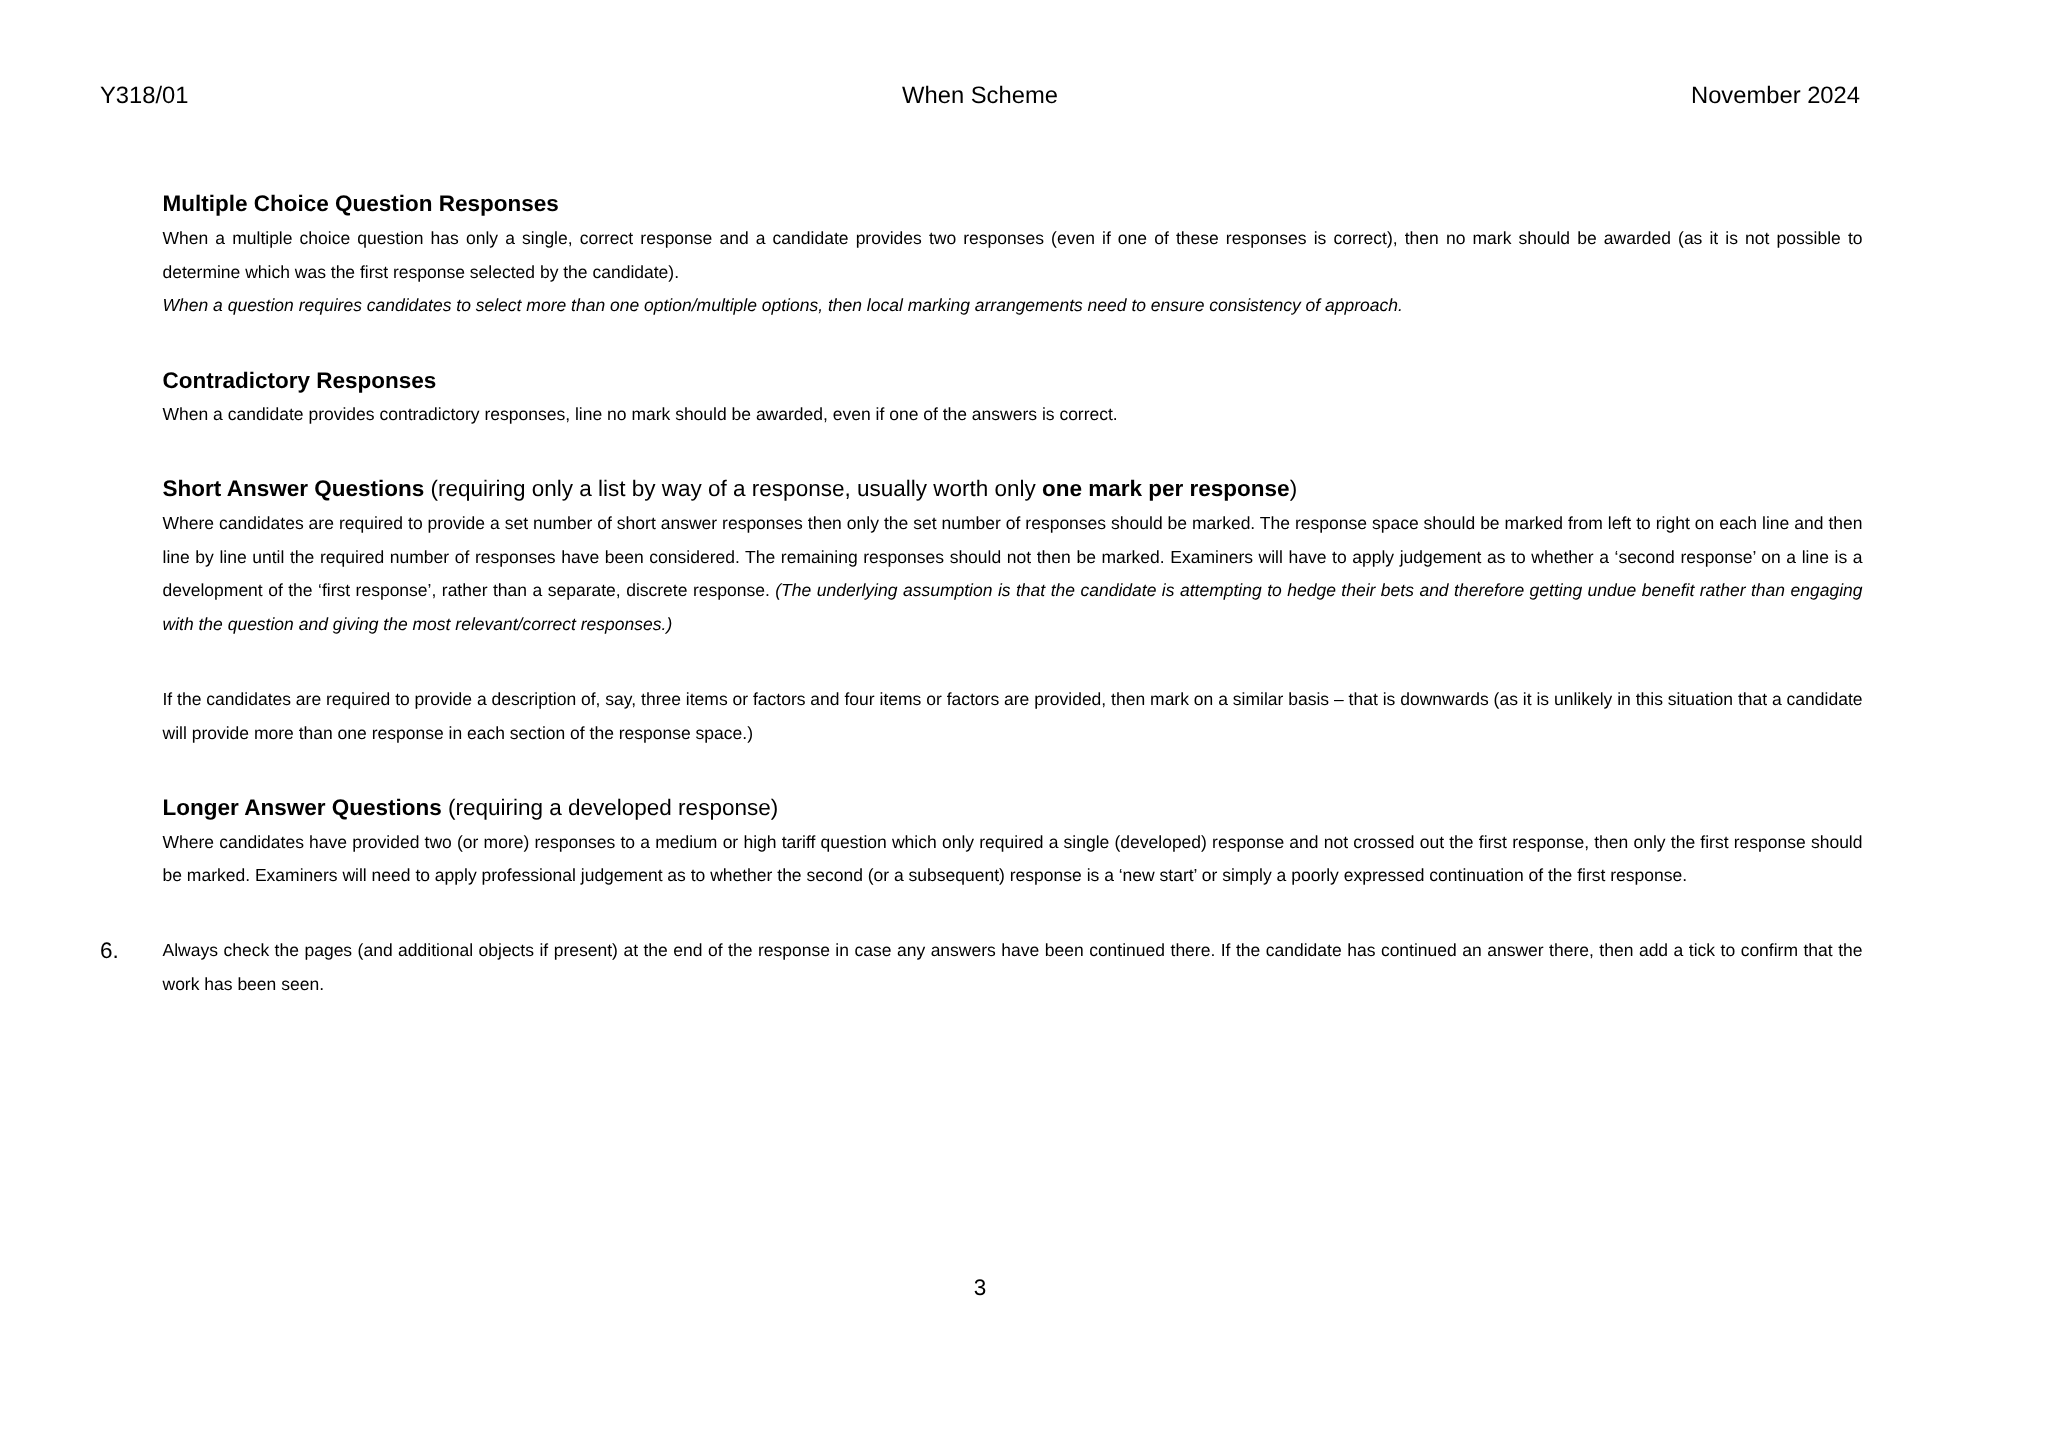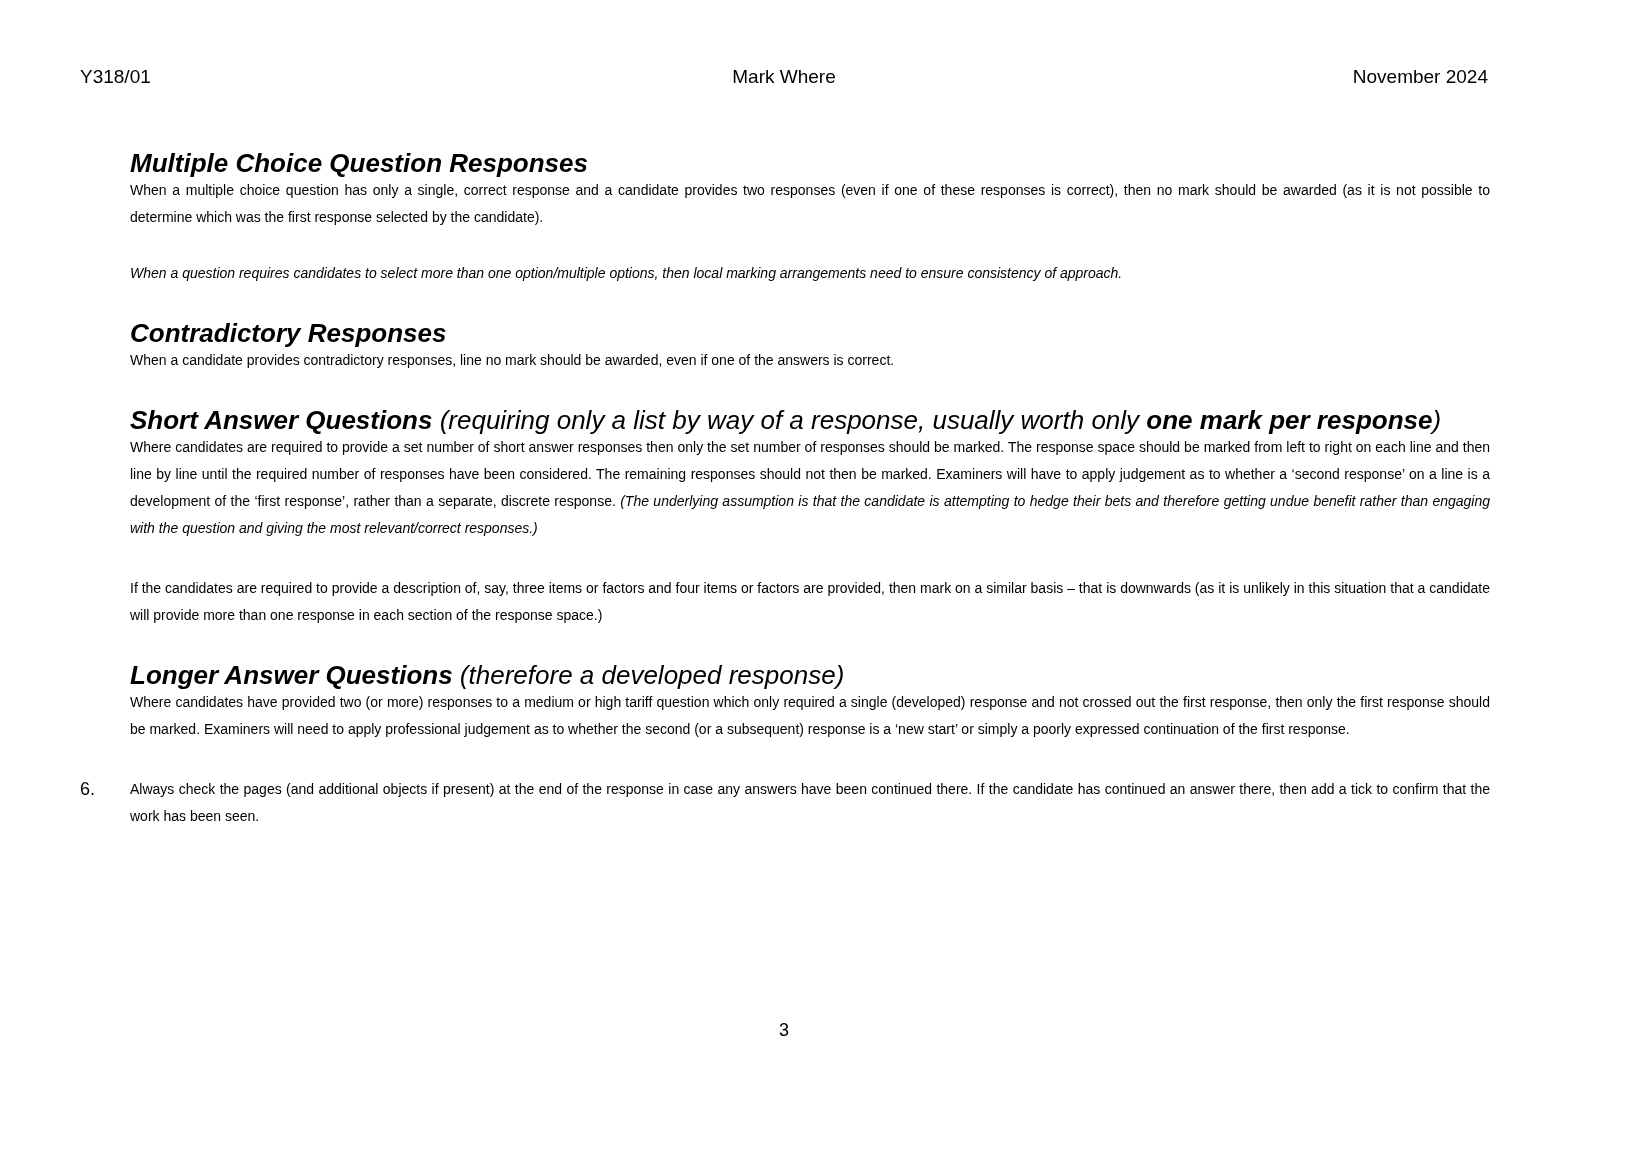--- a/index.html
+++ b/index.html
@@ -30,27 +30,26 @@
   .hdr-right { position: absolute; right: 0; top: 0; }
 
   .content {
     position: absolute;
     top: 150px;
     left: 130px;
     right: 147px;
   }
   .sec { margin-bottom: 33px; }
   .hd {
-    font-size: 26px;
+    font-size: 18px;
     line-height: 27px;
     font-weight: normal;
-    font-style: italic;
   }
   .b { font-weight: 700; }
-  .i { font-style: italic; margin-top: 29px; }
+  .i { font-style: italic; }
   .para {
     font-size: 14px;
     line-height: 27px;
     text-align: justify;
   }
   .numbered {
     position: relative;
     margin-bottom: 33px;
   }
   .num {
@@ -69,21 +68,21 @@
     font-size: 18px;
   }
 </style>
 </head>
 <body>
 
 <div class="page">
 
   <header class="page-header">
     <span class="hdr-left">Y318/01</span>
-    <span class="hdr-center">Mark Where</span>
+    <span class="hdr-center">When Scheme</span>
     <span class="hdr-right">November 2024</span>
   </header>
 
   <main class="content">
 
     <section class="sec">
       <h3 class="hd"><span class="b">Multiple Choice Question Responses</span></h3>
       <p class="para">When a multiple choice question has only a single, correct response and a candidate provides two responses (even if one of these responses is correct), then no mark should be awarded (as it is not possible to determine which was the first response selected by the candidate).</p>
       <p class="para i">When a question requires candidates to select more than one option/multiple options, then local marking arrangements need to ensure consistency of approach.</p>
     </section>
@@ -96,21 +95,21 @@
     <section class="sec">
       <h3 class="hd"><span class="b">Short Answer Questions</span><span> (requiring only a list by way of a response, usually worth only </span><span class="b">one mark per response</span><span>)</span></h3>
       <p class="para"><span>Where candidates are required to provide a set number of short answer responses then only the set number of responses should be marked. The response space should be marked from left to right on each line and then line by line until the required number of responses have been considered. The remaining responses should not then be marked. Examiners will have to apply judgement as to whether a ‘second response’ on a line is a development of the ‘first response’, rather than a separate, discrete response.  </span><span class="i">(The underlying assumption is that the candidate is attempting to hedge their bets and therefore getting undue benefit rather than engaging with the question and giving the most relevant/correct responses.)</span></p>
     </section>
 
     <section class="sec">
       <p class="para">If the candidates are required to provide a description of, say, three items or factors and four items or factors are provided, then mark on a similar basis – that is downwards (as it is unlikely in this situation that a candidate will provide more than one response in each section of the response space.)</p>
     </section>
 
     <section class="sec">
-      <h3 class="hd"><span class="b">Longer Answer Questions</span><span> (therefore a developed response)</span></h3>
+      <h3 class="hd"><span class="b">Longer Answer Questions</span><span> (requiring a developed response)</span></h3>
       <p class="para">Where candidates have provided two (or more) responses to a medium or high tariff question which only required a single (developed) response and not crossed out the first response, then only the first response should be marked. Examiners will need to apply professional judgement as to whether the second (or a subsequent) response is a ‘new start’ or simply a poorly expressed continuation of the first response.</p>
     </section>
 
     <div class="numbered">
       <span class="num">6.</span>
       <p class="para">Always check the pages (and additional objects if present) at the end of the response in case any answers have been continued there. If the candidate has continued an answer there, then add a tick to confirm that the work has been seen.</p>
     </div>
 
   </main>
 

